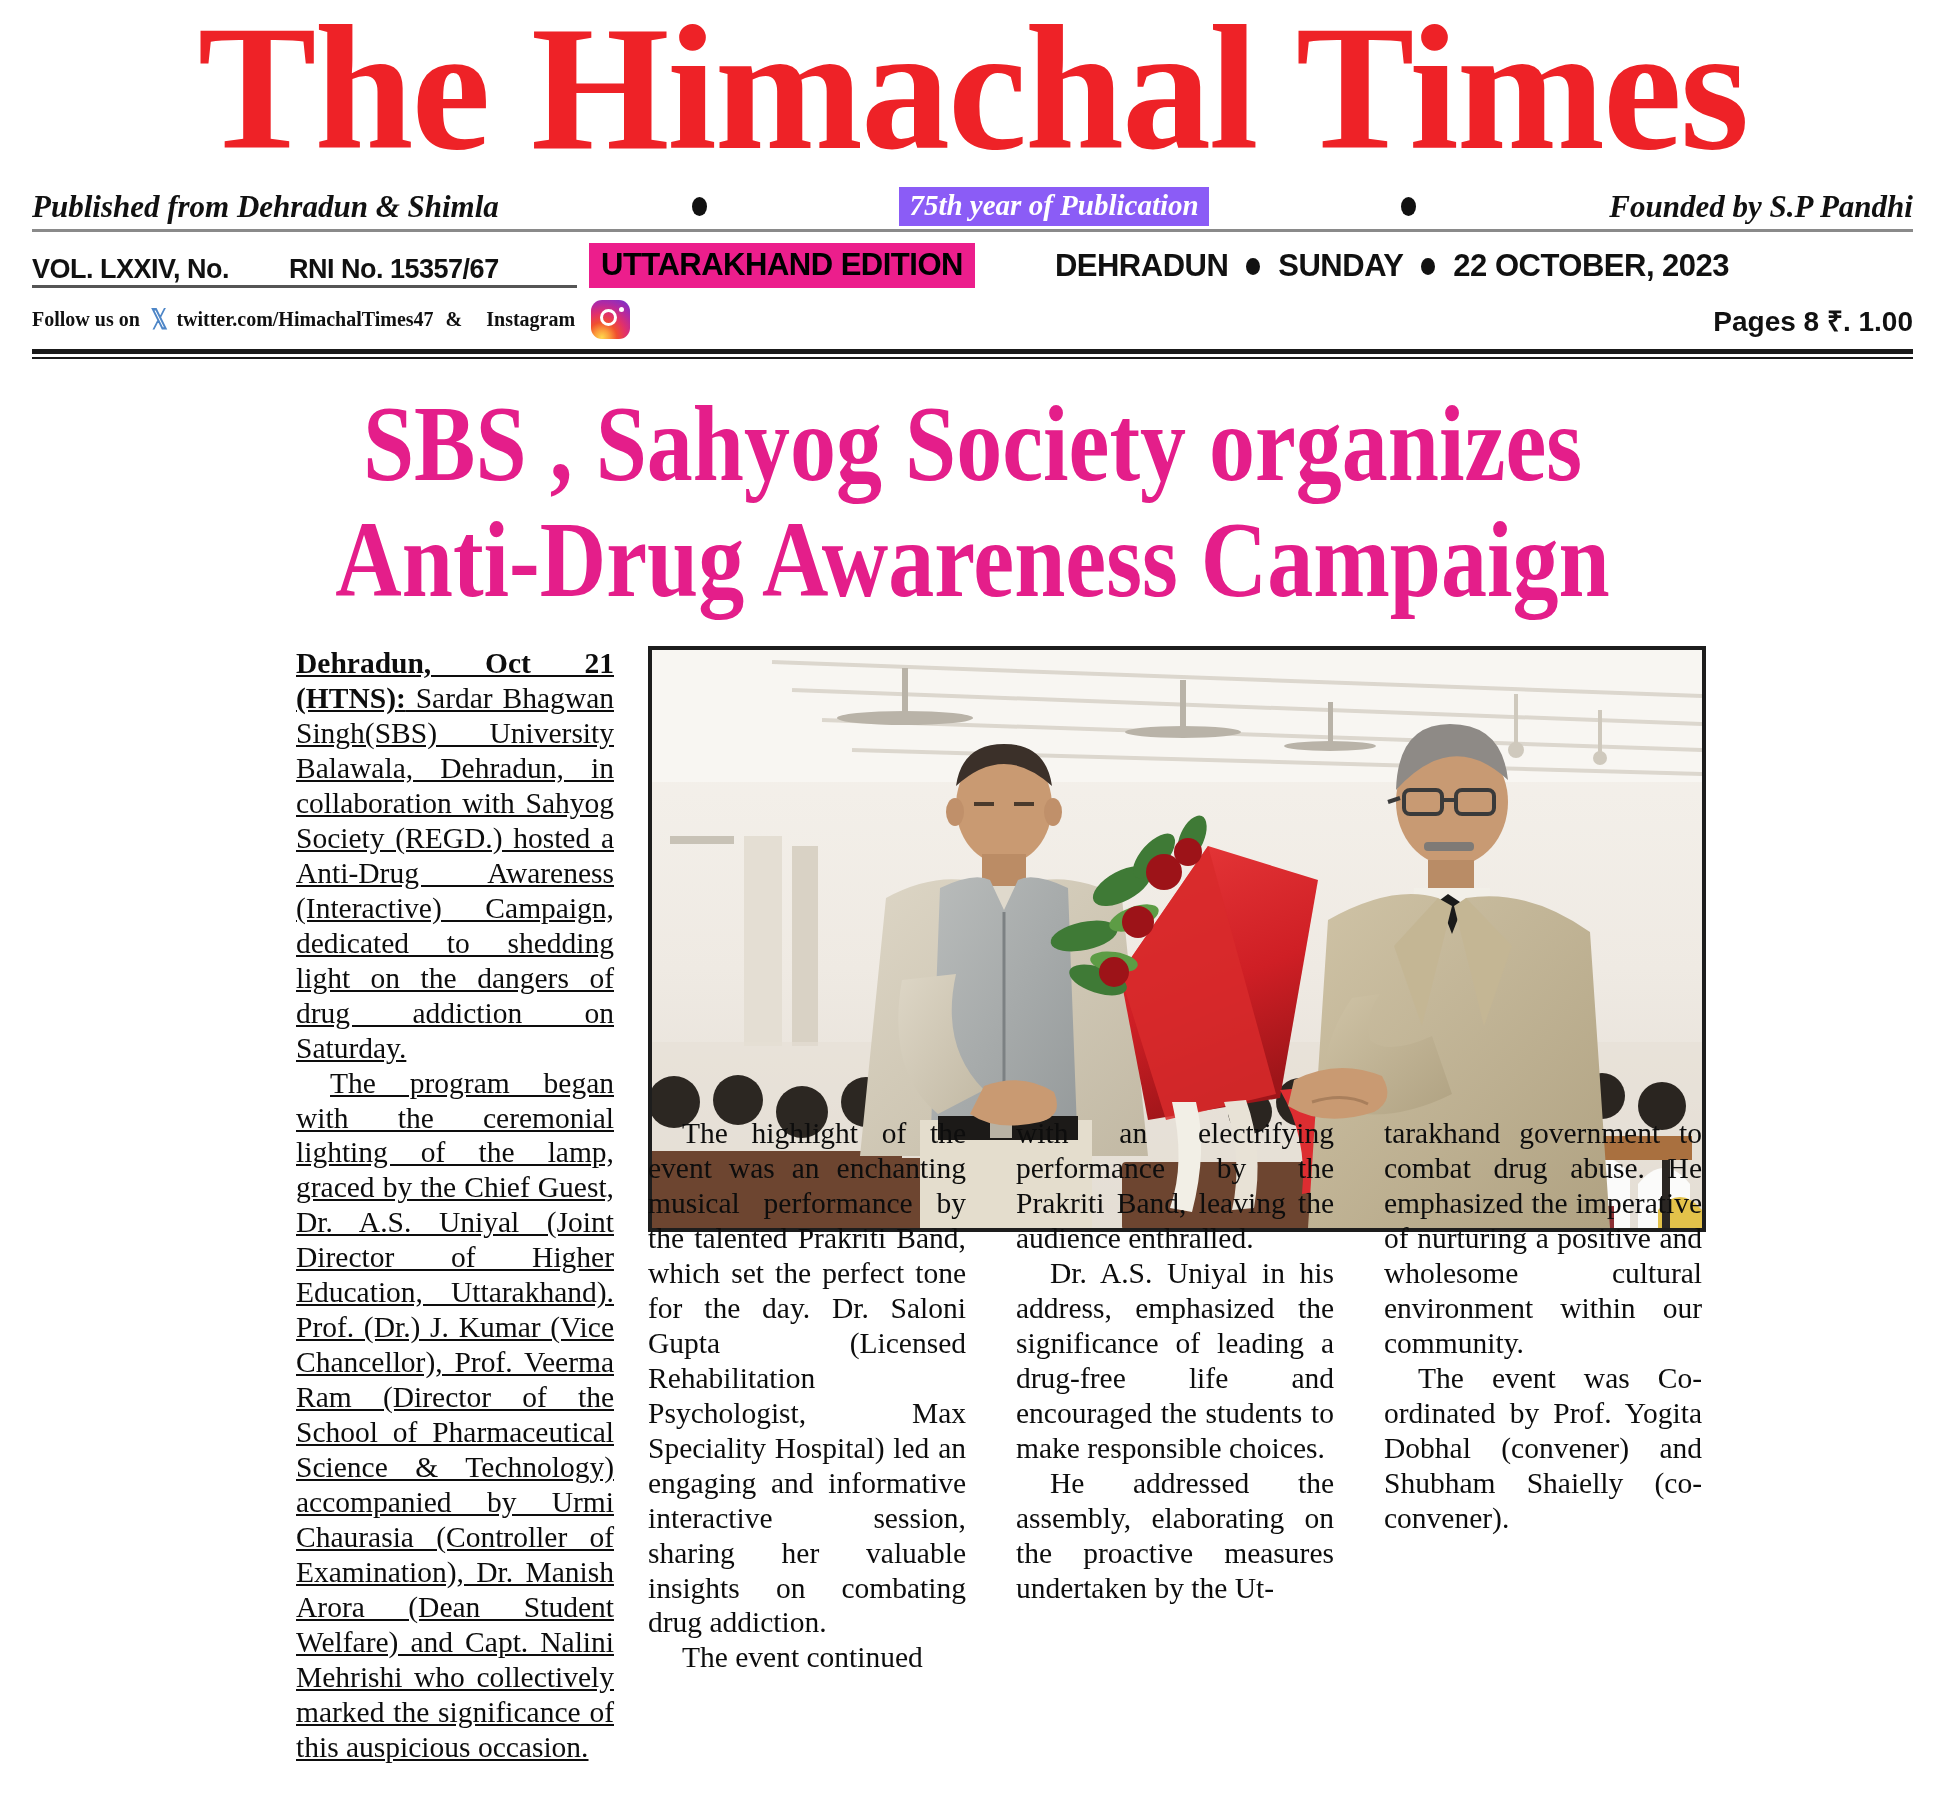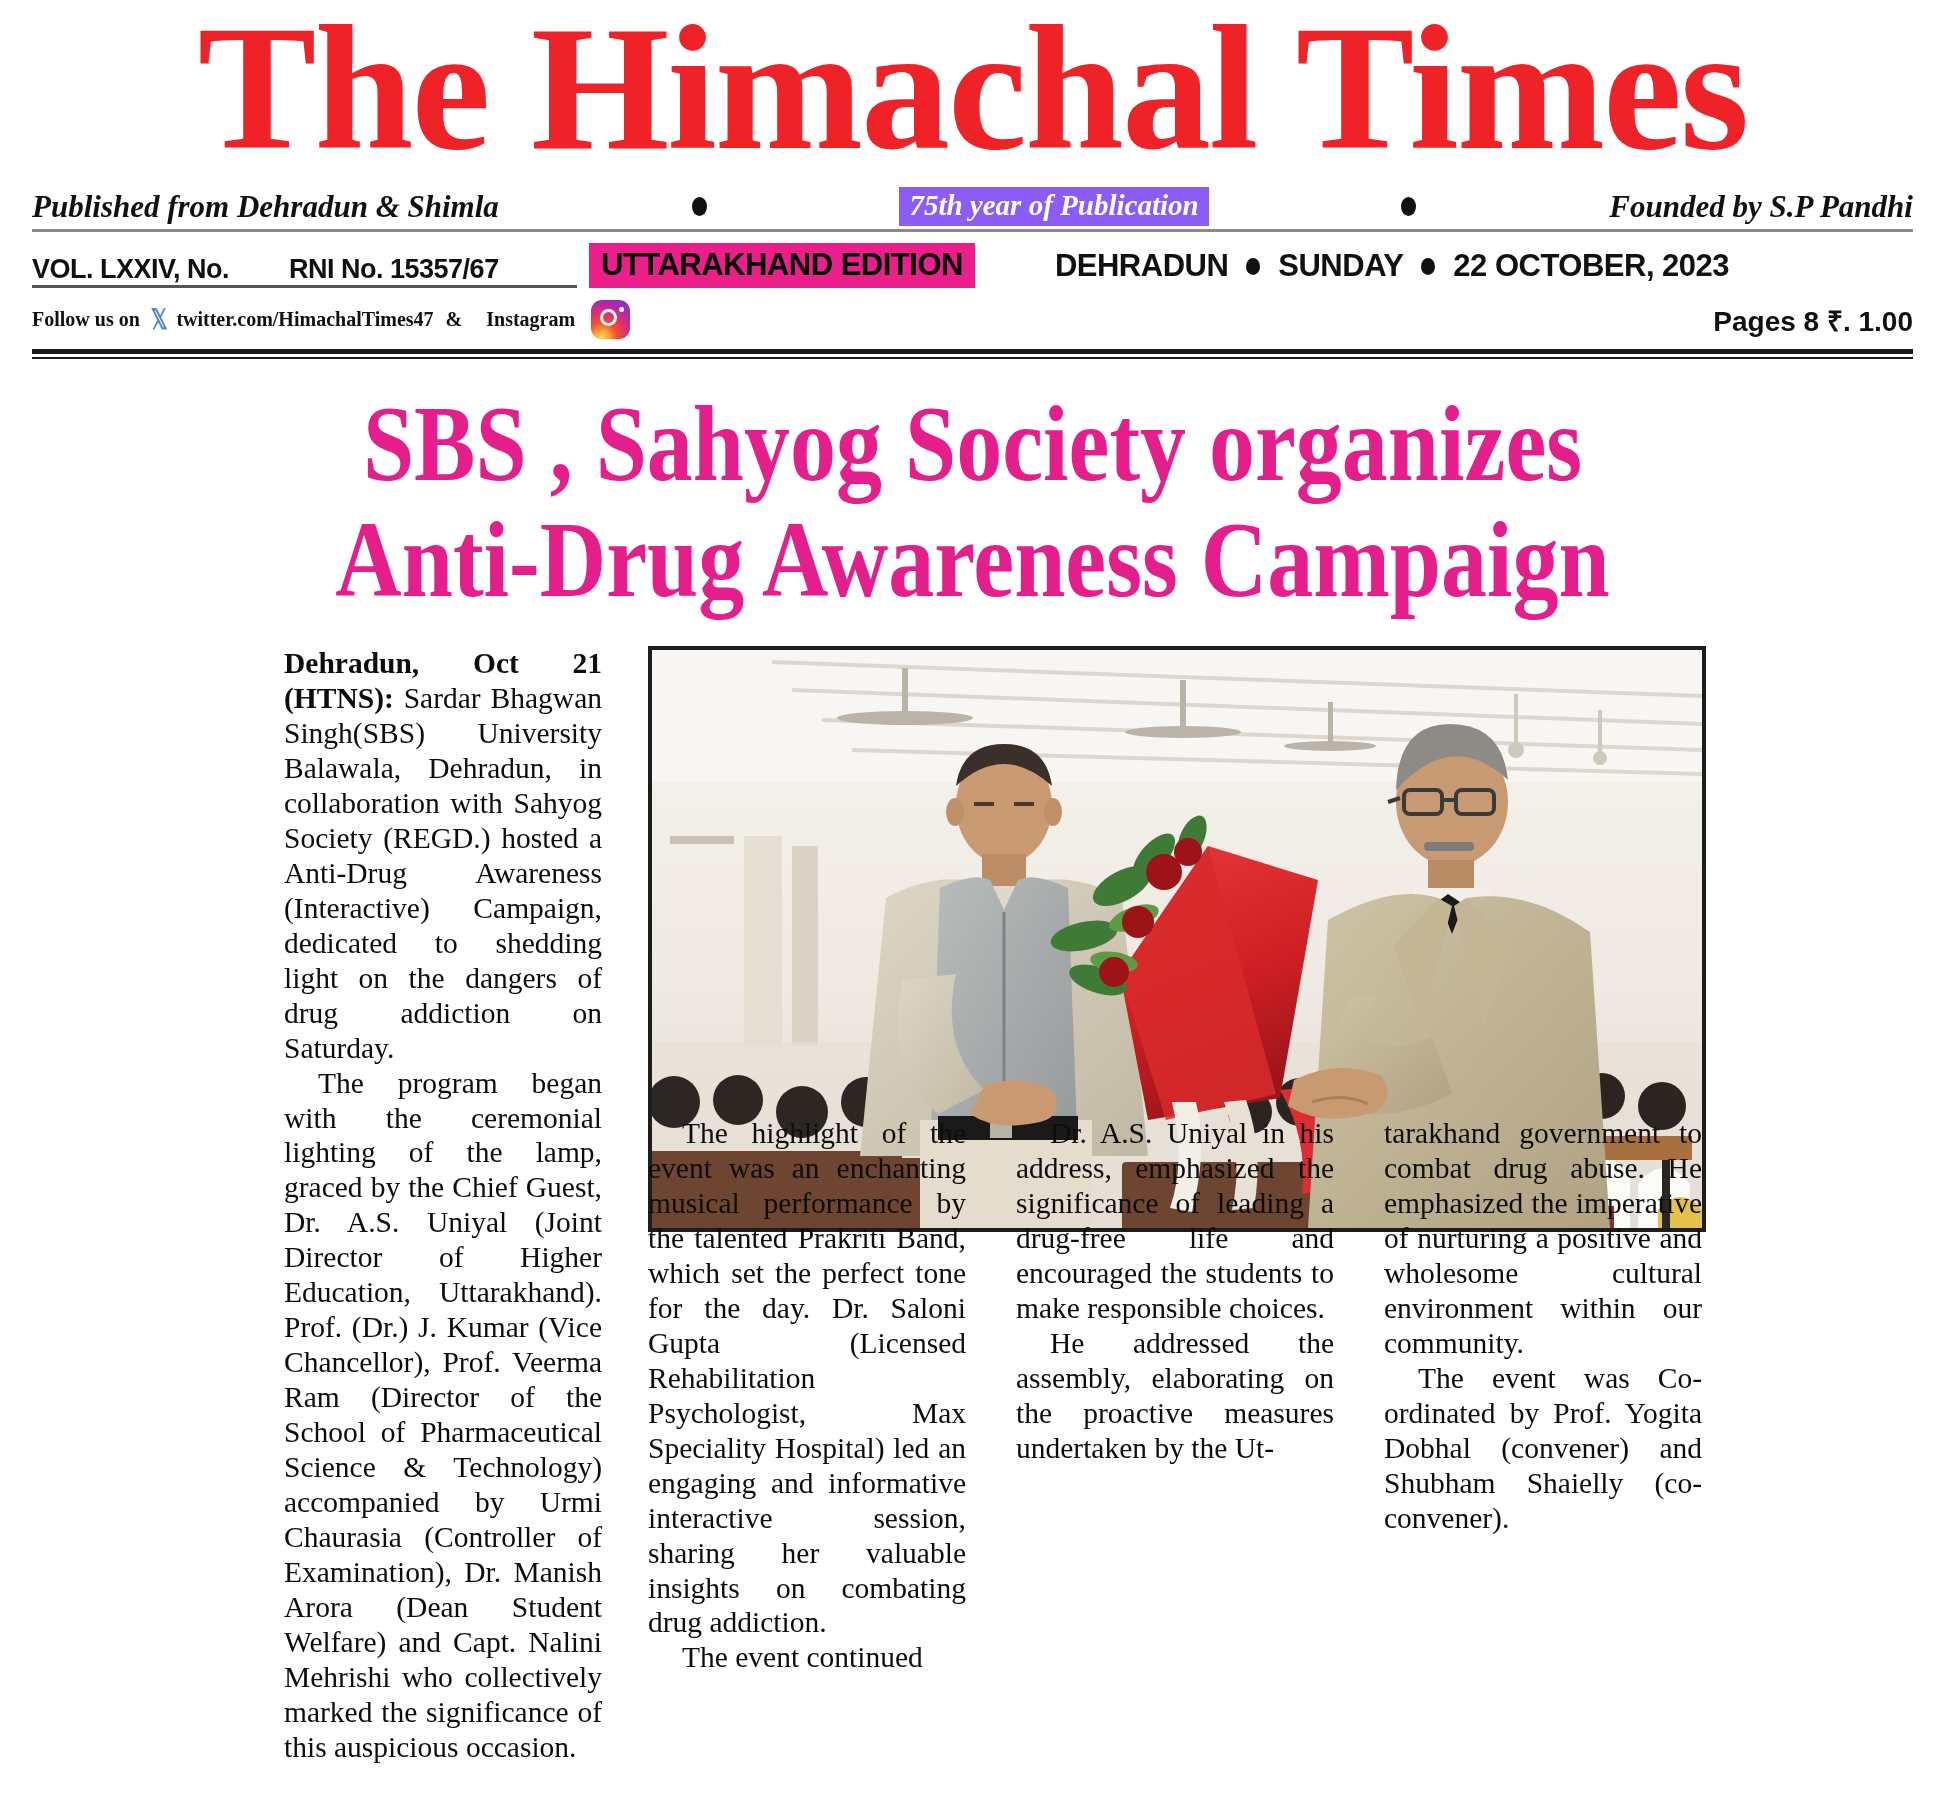--- a/index.html
+++ b/index.html
@@ -222,21 +222,21 @@
     line-height: 1.185;
     text-align: justify;
     text-justify: inter-word;
     hyphens: none;
     color: #0d0d0d;
   }
   .col p { margin: 0; text-indent: 34px; }
   .col p.noindent { text-indent: 0; }
   .lede-kicker { font-weight: bold; }
 
-  #col1 { left: 4px;    top: 0;   }
+  #col1 { left: 16px;    top: 0; text-decoration: underline;   }
   #col2 { left: 368px; top: 470px; }
   #col3 { left: 736px; top: 470px; }
   #col4 { left: 1104px; top: 470px; }
 
   
   .photo {
     position: absolute;
     left: 368px;
     top: 0;
     width: 1058px;
@@ -539,20 +539,21 @@
     <p class="noindent"><span class="lede-kicker">Dehradun, Oct 21 (HTNS):</span><span> Sardar Bhagwan Singh(SBS) University Balawala, Dehradun, in collaboration with Sahyog Society (REGD.) hosted a Anti-Drug Awareness (Interactive) Campaign, dedicated to shedding light on the dangers of drug addiction on Saturday.</span></p>
     <p>The program began with the ceremonial lighting of the lamp, graced by the Chief Guest, Dr. A.S. Uniyal (Joint Director of Higher Education, Uttarakhand). Prof. (Dr.) J. Kumar (Vice Chancellor), Prof. Veerma Ram (Director of the School of Pharmaceutical Science &amp; Technology) accompanied by Urmi Chaurasia (Controller of Examination), Dr. Manish Arora (Dean Student Welfare) and Capt. Nalini Mehrishi who collectively marked the significance of this auspicious occasion.</p>
   </div>
 
   <div class="col" id="col2">
     <p>The highlight of the event was an enchanting musical performance by the talented Prakriti Band, which set the perfect tone for the day. Dr. Saloni Gupta (Licensed Rehabilitation Psychologist, Max Speciality Hospital) led an engaging and informative interactive session, sharing her valuable insights on combating drug addiction.</p>
     <p>The event continued</p>
   </div>
 
   <div class="col" id="col3">
+    <p class="noindent">with an electrifying performance by the Prakriti Band, leaving the audience enthralled.</p>
     <p>Dr. A.S. Uniyal in his address, emphasized the significance of leading a drug-free life and encouraged the students to make responsible choices.</p>
     <p>He addressed the assembly, elaborating on the proactive measures undertaken by the Ut-</p>
   </div>
 
   <div class="col" id="col4">
     <p class="noindent">tarakhand government to combat drug abuse. He emphasized the imperative of nurturing a positive and wholesome cultural environment within our community.</p>
     <p>The event was Co-ordinated by Prof. Yogita Dobhal (convener) and Shubham Shaielly (co-convener).</p>
   </div>
 
 </div>

